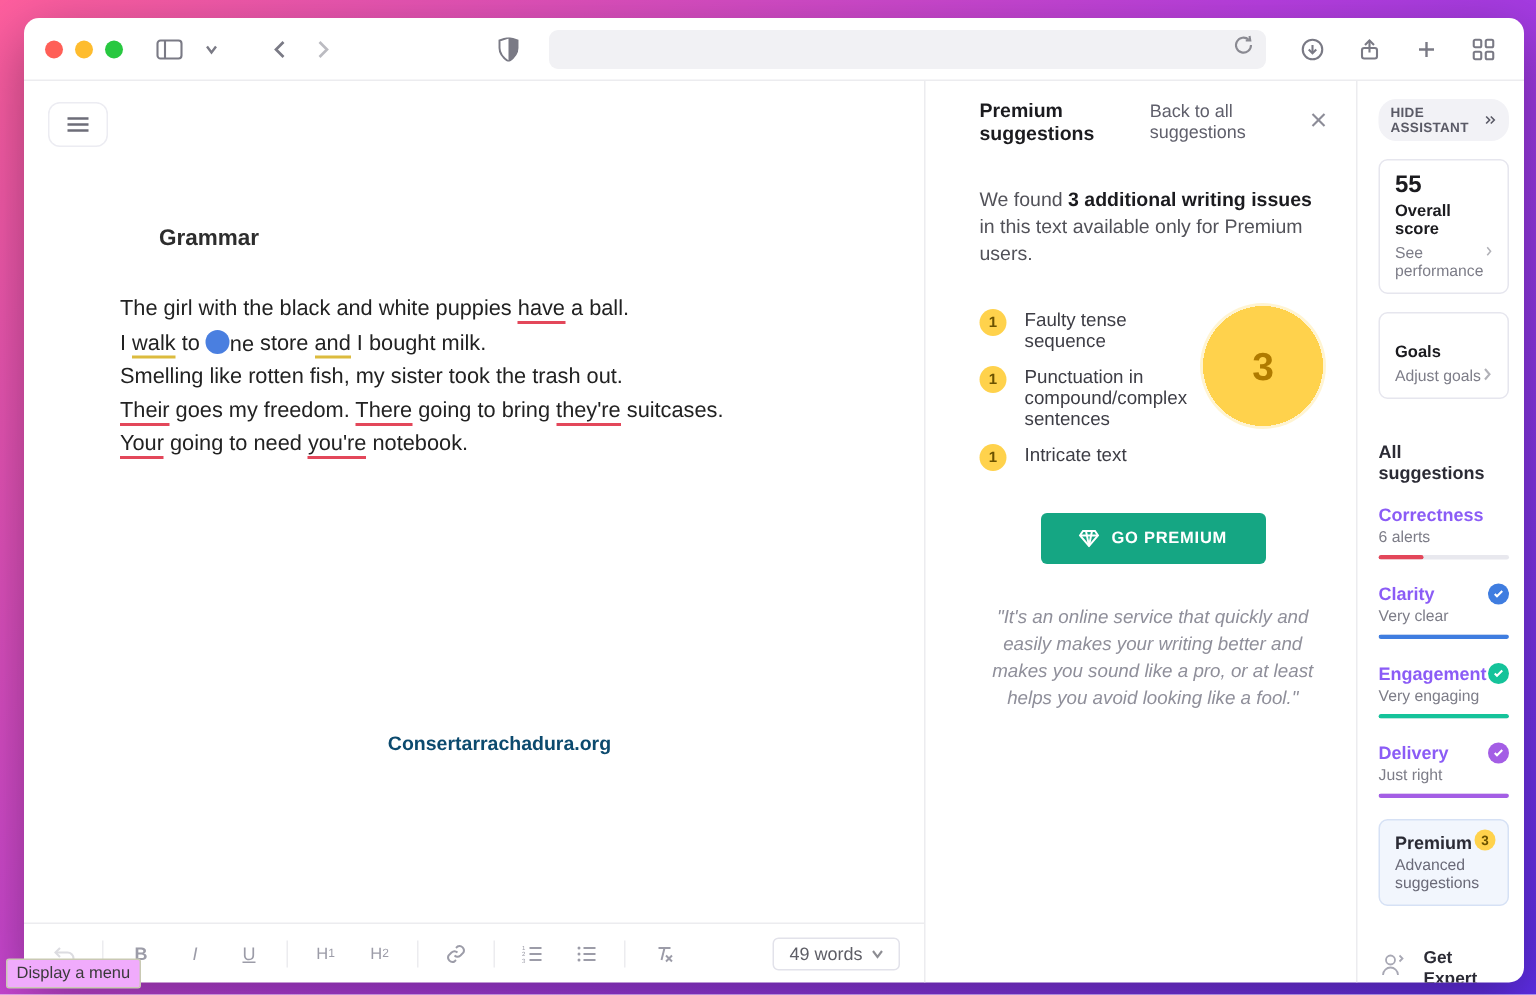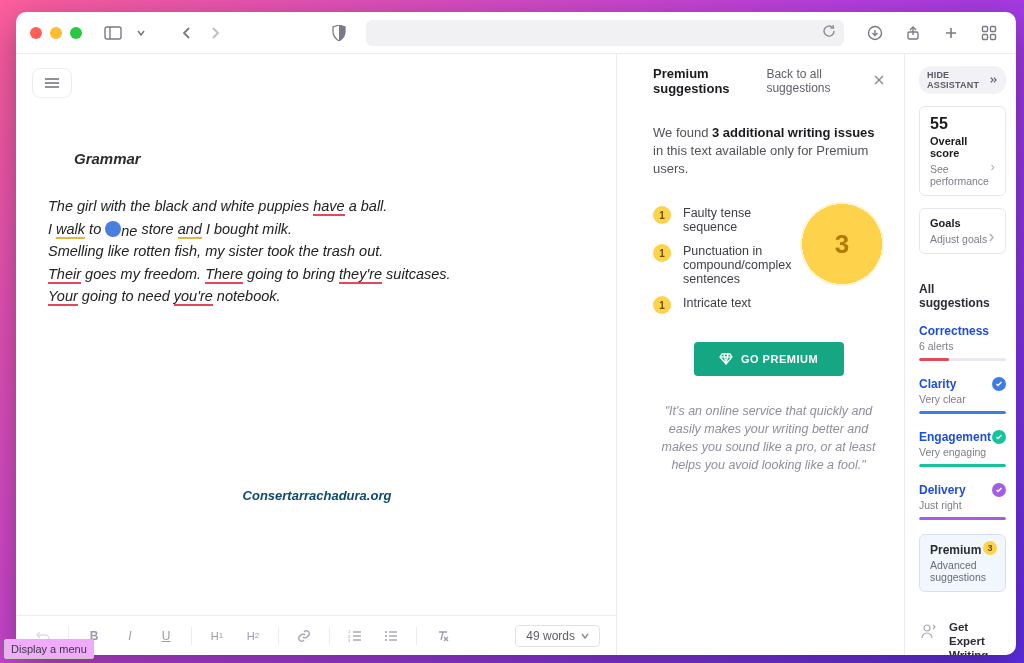--- a/index.html
+++ b/index.html
@@ -27,21 +27,21 @@
   .tb-btn { width:26px; height:26px; display:flex; align-items:center; justify-content:center; border-radius:5px; color:#7a7a85; cursor:pointer; }
   .tb-group { display:flex; align-items:center; gap:2px; }
   .urlbar { flex:1; height:26px; background:#f1f1f4; border-radius:6px; margin:0 10px 0 6px; display:flex; align-items:center; justify-content:flex-end; padding:0 8px; }
   .reload { color:#8a8a92; }
   .tb-right { display:flex; align-items:center; gap:12px; color:#7a7a85; }
 
   .app-body { flex:1; display:flex; min-height:0; }
   .editor-wrap { flex:1; display:flex; flex-direction:column; min-width:0; }
   .editor-top { padding: 14px 16px 8px 16px; }
   .ham { width:40px; height:30px; border:1px solid #ececf2; border-radius:8px; display:flex; align-items:center; justify-content:center; color:#6d6d78; cursor:pointer; }
-  .editor-content { flex:1; padding: 4px 30px 0 32px; overflow:auto;font-style:italic; }
+  .editor-content { flex:1; padding: 4px 30px 0 64px; overflow:auto; }
   .doc-title { font-size:15px; font-weight:700; color:#2d2d2d; margin:40px 0 28px 26px; }
   .para { font-size:14.5px; line-height:22.5px; color:#222; }
   .ul-red { border-bottom: 2px solid #e3475a; padding-bottom:0px; }
   .ul-yellow { border-bottom: 2px solid #dcbb3e; padding-bottom:0px; }
   .blot { display:inline-block; width:16px; height:16px; border-radius:50%; background:#4a7fe0; vertical-align:-3px;  position:relative;}
   .blot::after{content:"ne"; position:absolute; left:16px; top:-1px; color:#222;}
   .footer-text { text-align:center; font-size:13px; font-weight:700; color:#0c4a6e; margin-top:180px; }
 
   .format-bar {
     height:40px; border-top:1px solid #ececef;
@@ -76,21 +76,21 @@
     display:flex; flex-direction:column; gap:12px; overflow-y:auto;
   }
   .hide-chip { align-self:flex-end; background:#f2f2f6; border-radius:12px; padding:4px 8px; font-size:9px; font-weight:700; color:#5a5a66; letter-spacing:.2px; display:flex; align-items:center; gap:4px; cursor:pointer;}
   .card { border:1px solid #e6e6ee; border-radius:6px; padding:8px 10px; cursor:pointer; }
   .card .big { font-size:16px; font-weight:700; color:#1b1b1f;}
   .card .lbl { font-size:11px; color:#1b1b1f; font-weight:600; margin-top:2px;}
   .card .sub { font-size:10.5px; color:#7d7d88; margin-top:4px; display:flex; justify-content:space-between; }
   .card .sub svg{opacity:.6}
   .section-label { font-size:12px; font-weight:700; color:#2b2b35; margin-top:4px;}
   .filter { cursor:pointer; padding:2px 0;}
-  .filter .name { font-size:12px; font-weight:700; color:#1d4ed8; display:flex; justify-content:space-between; align-items:center;}
+  .filter .name { font-size:12px; font-weight:700; color:#8b5cf6; display:flex; justify-content:space-between; align-items:center;}
   .filter .desc { font-size:10.5px; color:#7d7d88; margin-top:2px;}
   .filter .bar { height:3px; border-radius:2px; margin-top:6px; background:#e8e8ee; position:relative; overflow:hidden;}
   .filter .bar::after{content:""; position:absolute; left:0; top:0; height:100%; border-radius:2px;}
   .filter.correct .bar::after{ width:35%; background:#e3475a;}
   .filter.clarity .bar::after{ width:100%; background:#3f7de0;}
   .filter.engage .bar::after{ width:100%; background:#15c39a;}
   .filter.deliv  .bar::after{ width:100%; background:#a45ee5;}
   .badge-dot { width:14px; height:14px; border-radius:50%; display:inline-flex; align-items:center; justify-content:center; }
   .badge-dot svg{display:block}
   .divider { height:1px; background:#ececef; }
@@ -348,21 +348,21 @@
         <div class="lbl">Overall score</div>
         <div class="sub">
             <span>See performance</span>
             <svg width="7" height="9" viewBox="0 0 7 9" fill="none" stroke="currentColor" stroke-width="1.4">
               <polyline points="2,1 5,4.5 2,8"></polyline>
             </svg>
           </div>
       </div>
 
       <div class="card">
-        <div class="lbl" style="margin-top:0">Goals</div>
+        <div class="lbl" style="margin-top:12px">Goals</div>
         <div class="sub">
             <span>Adjust goals</span>
             <svg width="7" height="9" viewBox="0 0 7 9" fill="none" stroke="currentColor" stroke-width="1.4">
               <polyline points="2,1 5,4.5 2,8"></polyline>
             </svg>
           </div>
       </div>
 
       <div class="divider"></div>
       <div class="section-label">All suggestions</div>

